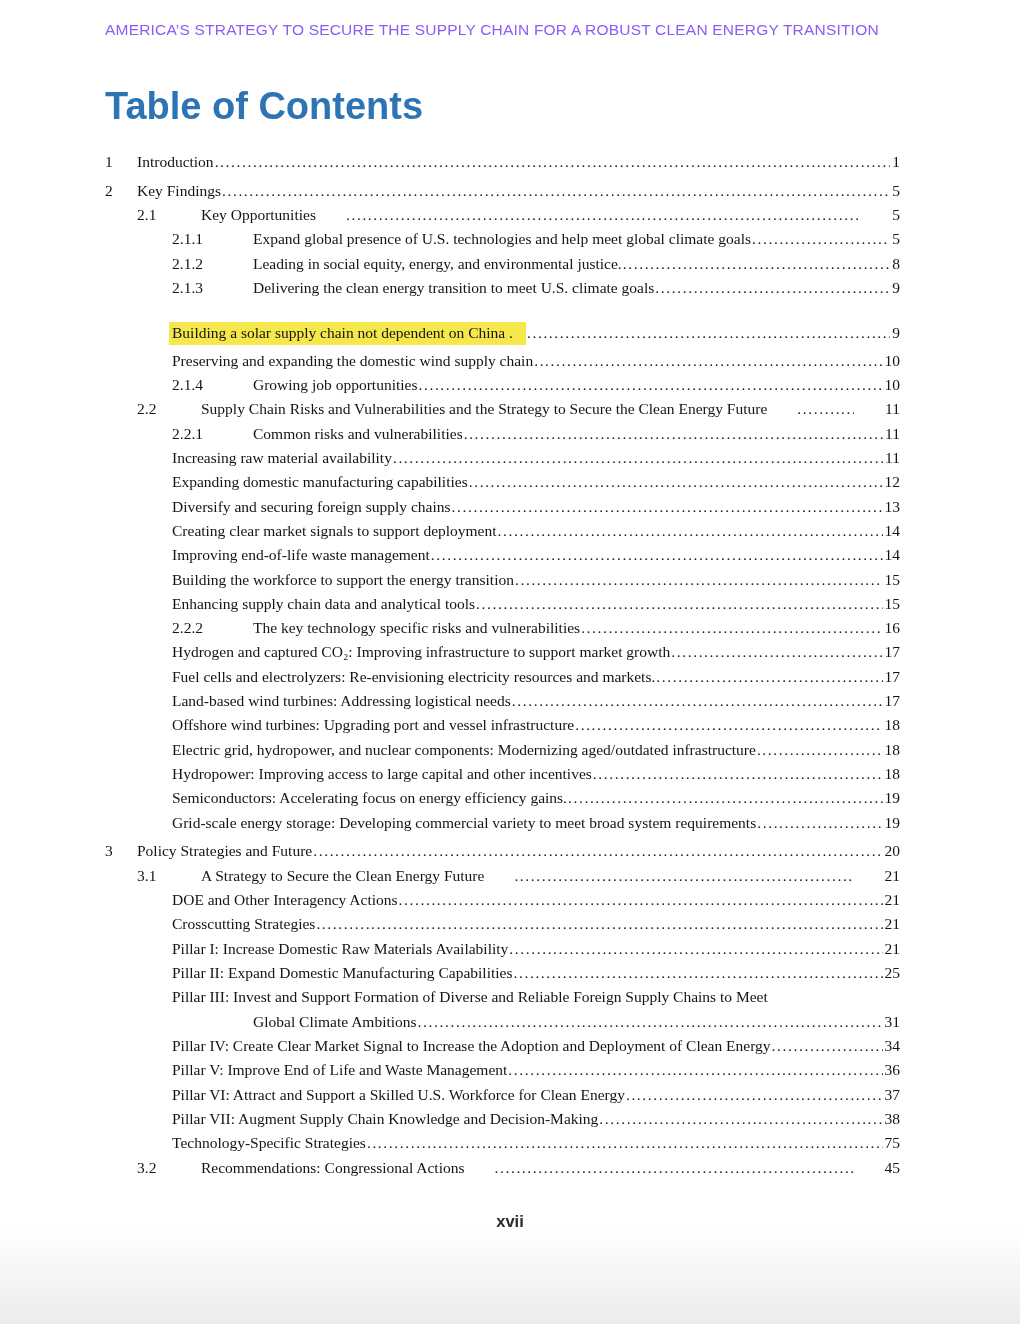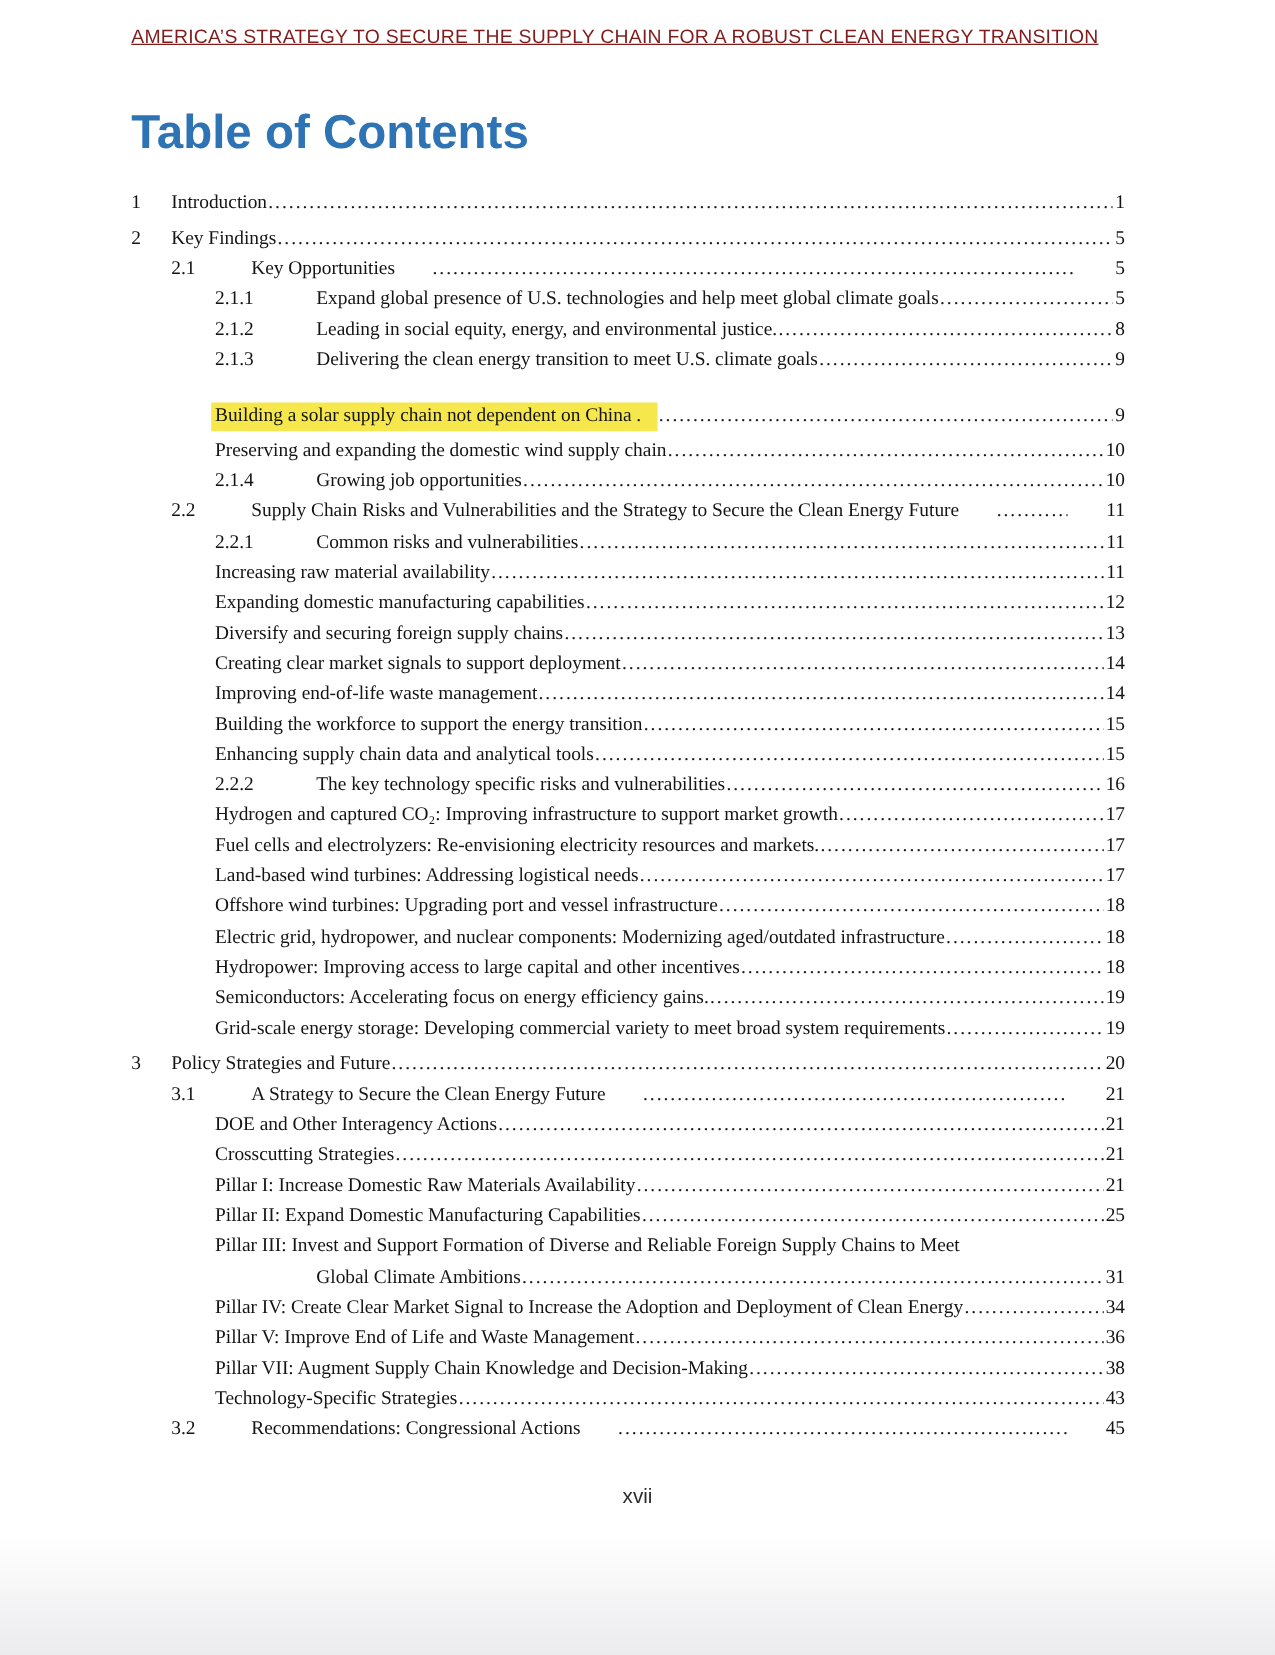--- a/index.html
+++ b/index.html
@@ -20,23 +20,22 @@
     content:"";
     position:absolute; left:0; right:0; bottom:0; height:95px;
     background:linear-gradient(180deg, rgba(255,255,255,0) 0%, rgba(232,232,235,0.85) 100%);
     pointer-events:none;
   }
   .running-head {
     margin:21px 105px 0 105px;
     font-family:"Liberation Sans", sans-serif;
     font-size:15.5px;
     letter-spacing:0.2px;
-    color:#7f1d1d;
+    color:#8b5cf6;
     white-space:nowrap;
-    text-decoration:underline;
   }
   .doc-title {
     margin:46px 0 0 105px;
     font-family:"Liberation Sans", sans-serif;
     font-weight:bold;
     font-size:38px;
     color:#2E74B5;
   }
   .toc {
     margin:25px 120px 0 105px; 
@@ -77,20 +76,21 @@
     letter-spacing:1.6px;
     color:#1a1a1a;
   }
   .page-num { flex:none; padding-left:1px; }
   .folio {
     margin-top:36px;
     text-align:center;
     font-family:"Liberation Sans", sans-serif;
     font-size:16.5px;
     color:#2b2b2b;
+    font-weight:bold;
   }
 </style>
 </head>
 <body>
 
 <div class="page">
   <div class="running-head">AMERICA’S STRATEGY TO SECURE THE SUPPLY CHAIN FOR A ROBUST CLEAN ENERGY TRANSITION</div>
 
   <h1 class="doc-title">Table of Contents</h1>
 
@@ -284,28 +284,33 @@
         <span class="text">Pillar IV: Create Clear Market Signal to Increase the Adoption and Deployment of Clean Energy</span>
         <span class="leader"></span>
         <span class="page-num">34</span>
       </div>
       <div class="row l3u">
         <span class="text">Pillar V: Improve End of Life and Waste Management</span>
         <span class="leader"></span>
         <span class="page-num">36</span>
       </div>
       <div class="row l3u">
+        <span class="text">Pillar VI: Attract and Support a Skilled U.S. Workforce for Clean Energy</span>
+        <span class="leader"></span>
+        <span class="page-num">37</span>
+      </div>
+      <div class="row l3u">
         <span class="text">Pillar VII: Augment Supply Chain Knowledge and Decision-Making</span>
         <span class="leader"></span>
         <span class="page-num">38</span>
       </div>
       <div class="row l3u">
         <span class="text">Technology-Specific Strategies</span>
         <span class="leader"></span>
-        <span class="page-num">43</span>
+        <span class="page-num">75</span>
       </div>
       <div class="row l2">
         <span class="num">3.2</span>
         <span class="text">Recommendations: Congressional Actions</span>
         <span class="leader"></span>
         <span class="page-num">45</span>
       </div>
     </div>
 
   <div class="folio">xvii</div>

